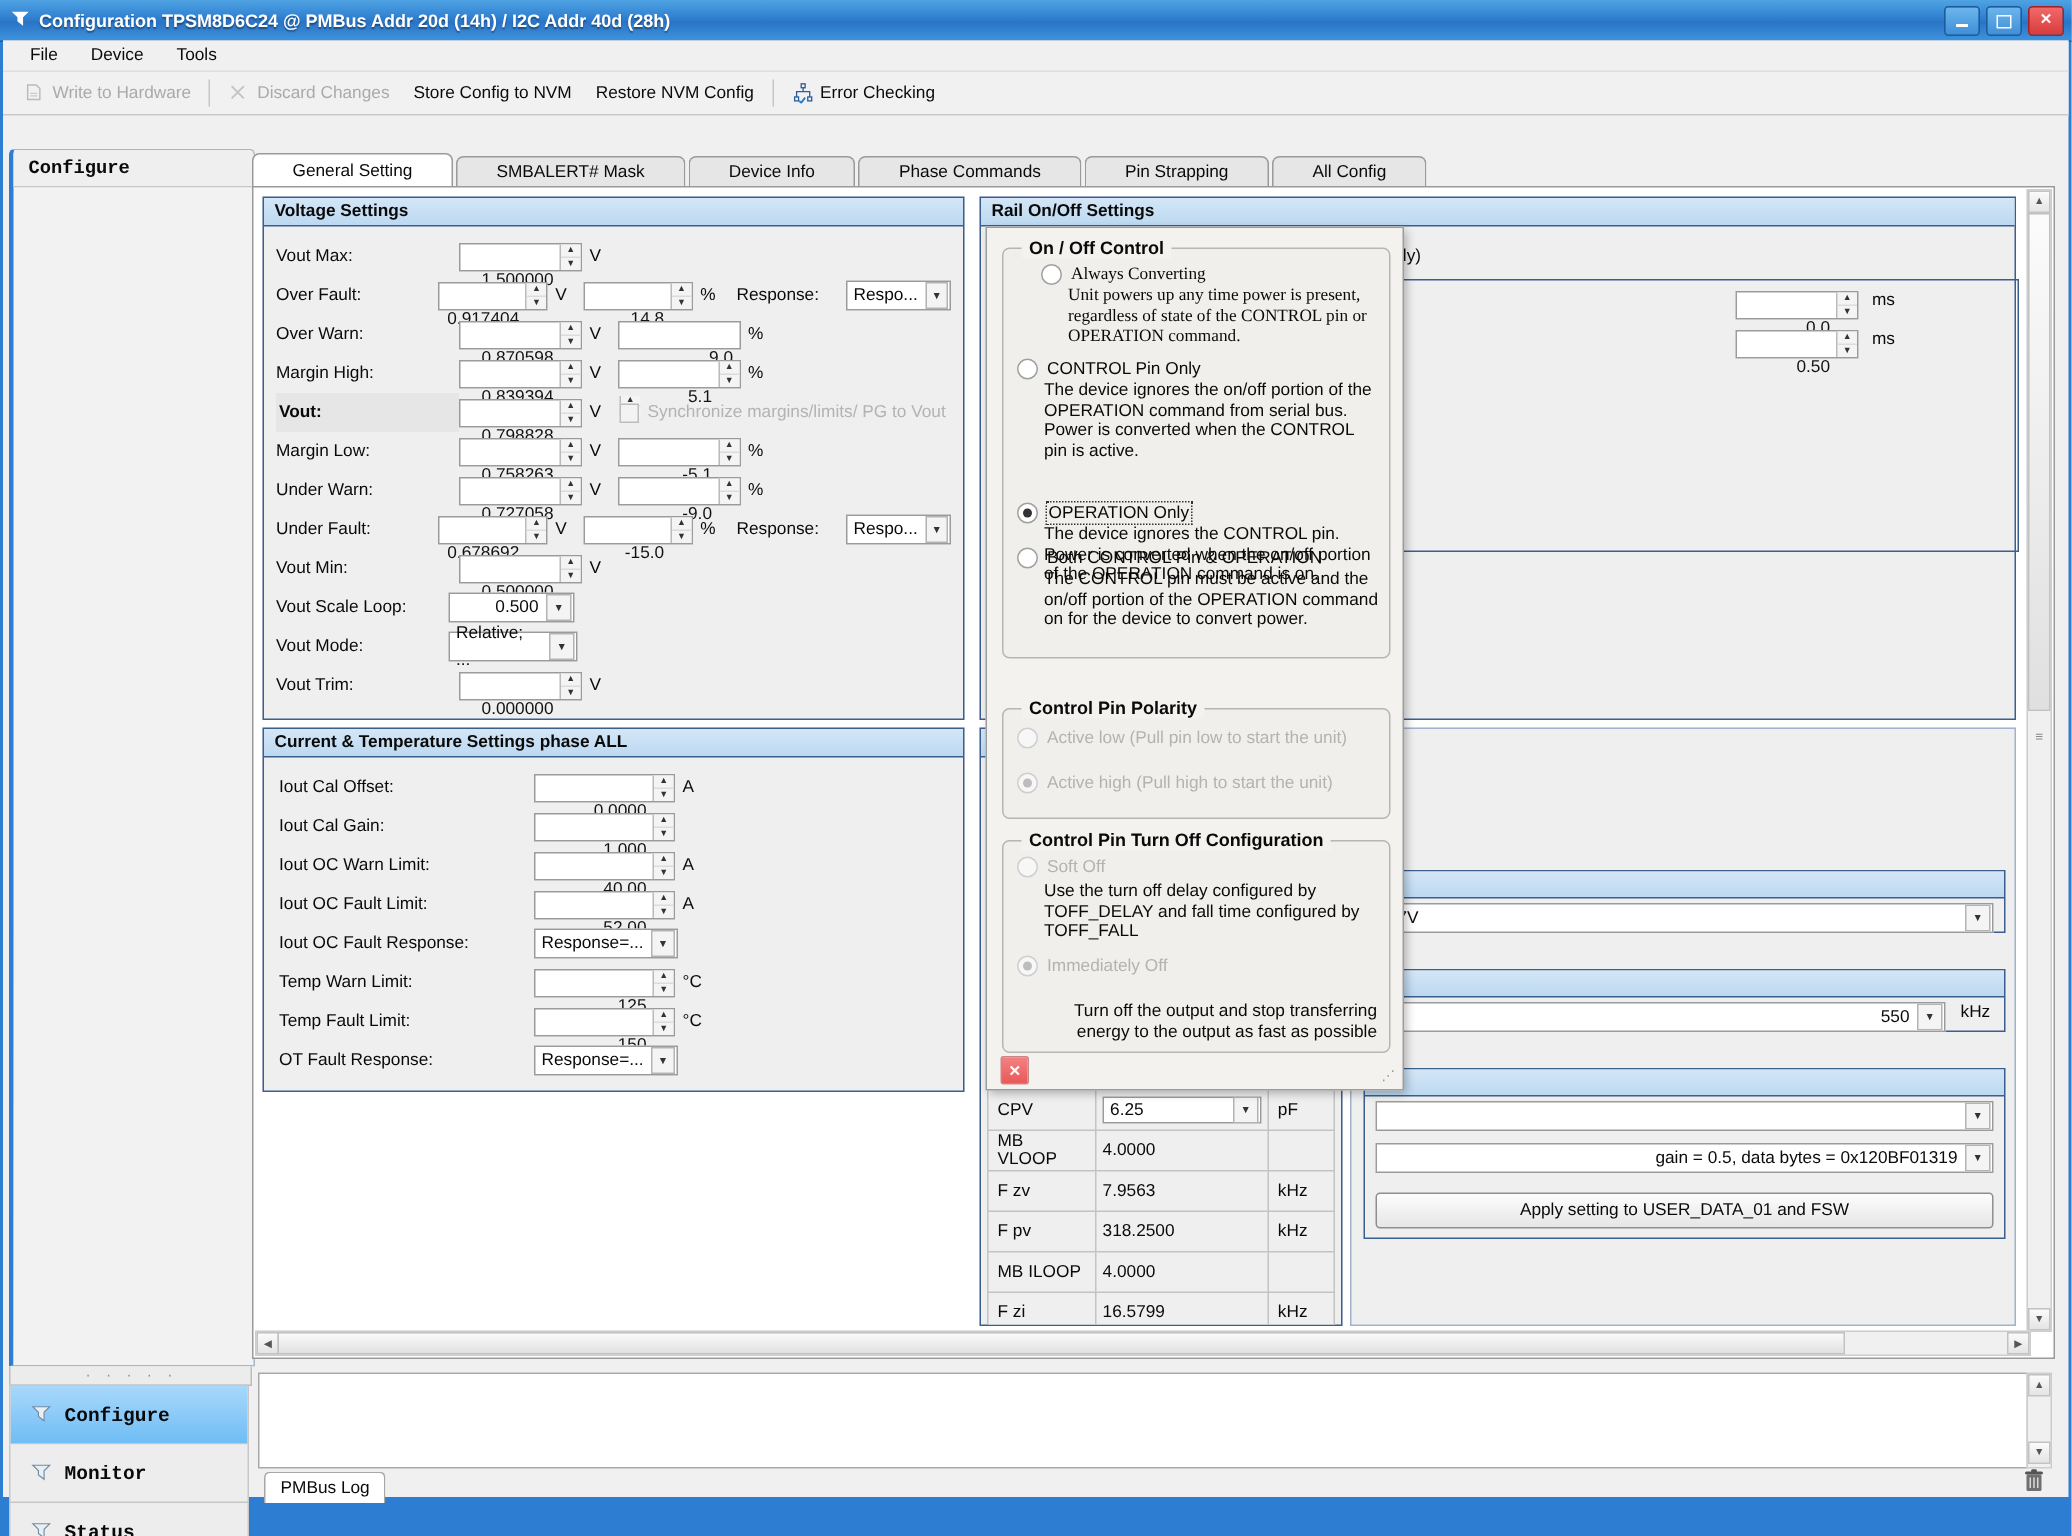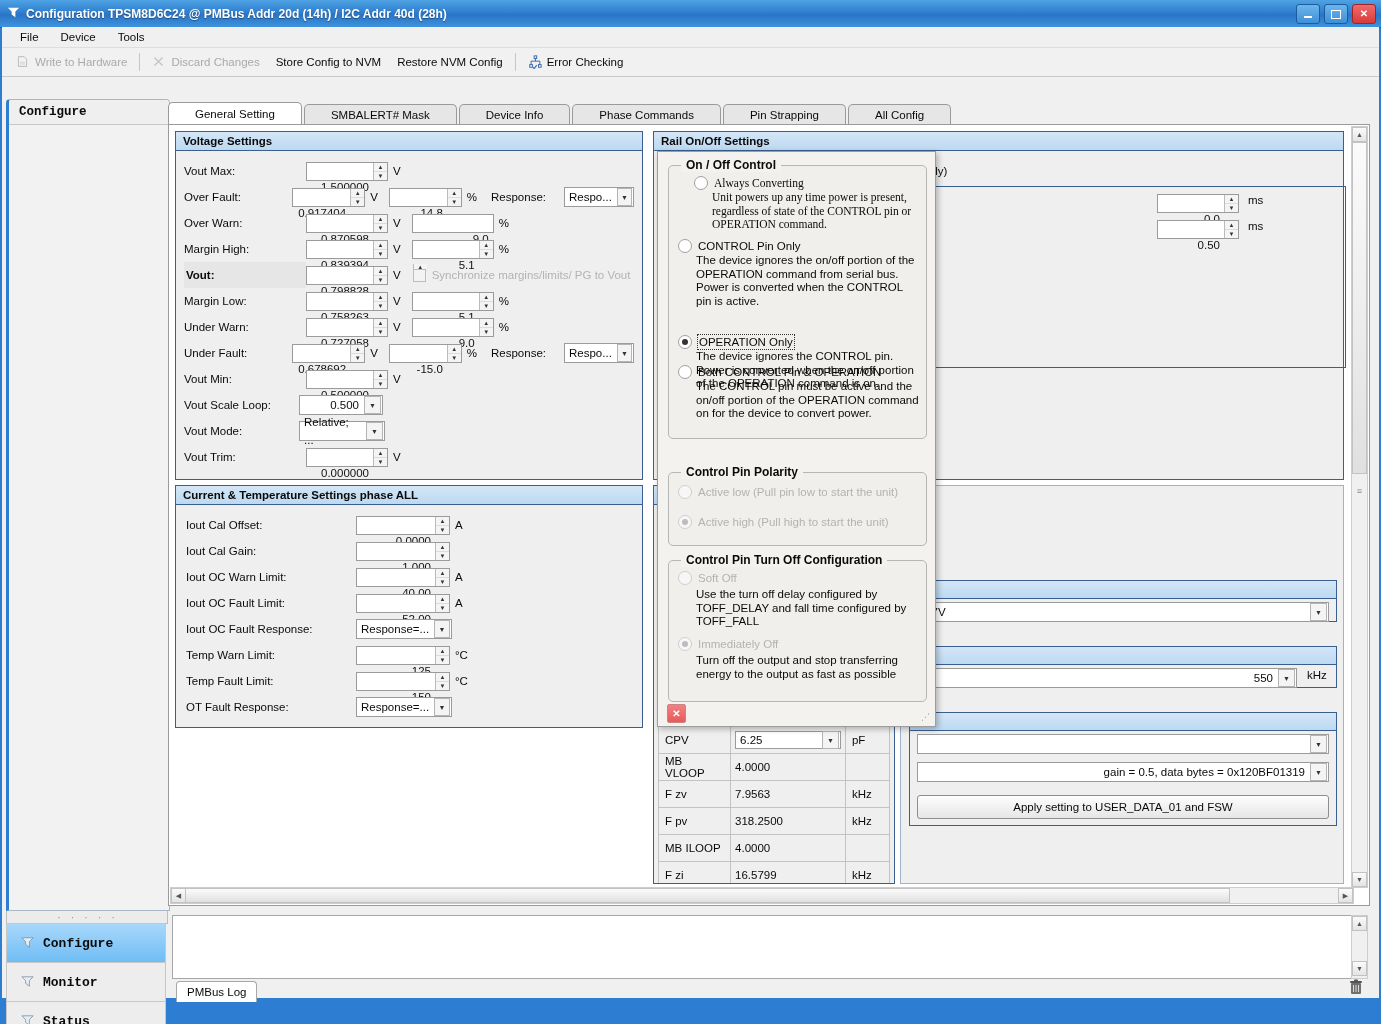--- a/index.html
+++ b/index.html
@@ -816,21 +816,21 @@
             <span class="rlab dim">Soft Off</span>
           </div>
           <div class="rdesc" style="margin-top:3px;">Use the turn off delay configured by TOFF_DELAY and fall time configured by TOFF_FALL</div>
         </div>
 
         <div style="position:absolute;left:9px;top:76px;width:240px;">
           <div class="ropt">
             <span class="radio dim on"></span>
             <span class="rlab dim">Immediately Off</span>
           </div>
-          <div class="rdesc" style="margin-top:3px;">Turn off the output and stop transferring energy to the output as fast as possible</div>
+          <div class="rdesc" style="margin-top:17px;text-align:right;">Turn off the output and stop transferring energy to the output as fast as possible</div>
         </div>
       </div>
 
       <div class="pclose" style="left:9px;top:552px;">
         <span>✕</span>
       </div>
       <div class="pgrip">⋰</div>
     </div>
 
     <div class="logarea">

